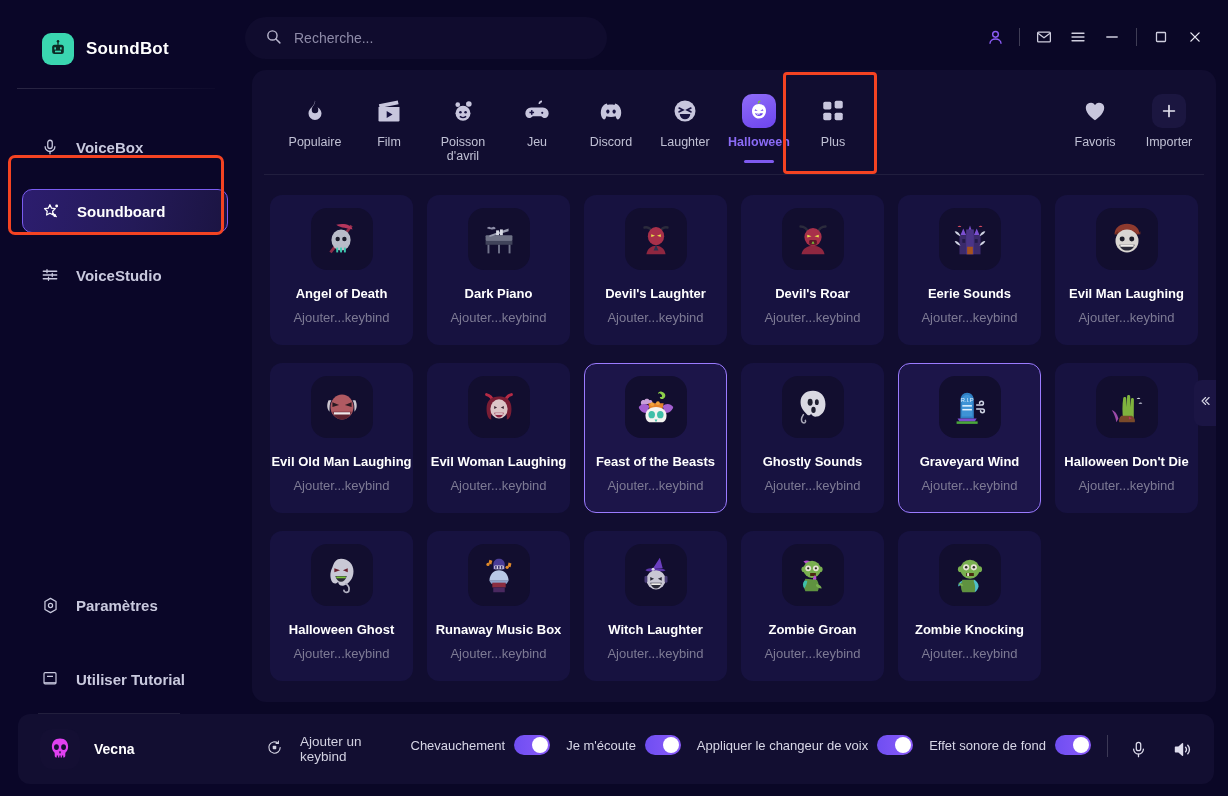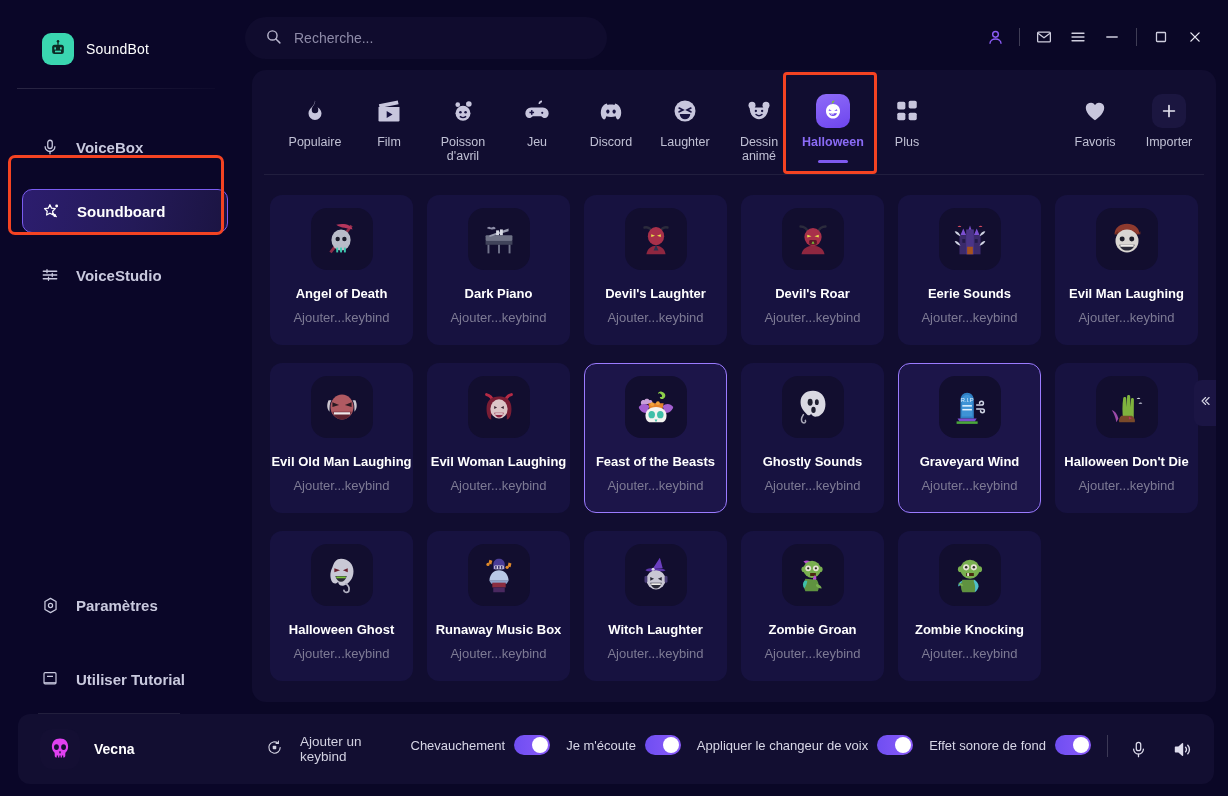--- a/index.html
+++ b/index.html
@@ -26,21 +26,21 @@
     padding: 22px 0 0 42px;
     height: 76px;
   }
   .brand-logo {
     width: 32px; height: 32px; border-radius: 9px;
     background: #3ad6b0;
     display: flex; align-items: center; justify-content: center;
     flex: 0 0 auto;
   }
   .brand-name {
-    color: #ffffff; font-size: 14px; font-weight: normal; letter-spacing: .2px;
+    color: #ffffff; font-size: 17px; font-weight: bold; letter-spacing: .2px;
   }
   .side-divider {
     margin: 12px 35px 0 17px; height: 1px;
     background: linear-gradient(to right, rgba(255,255,255,.13), rgba(255,255,255,.02));
   }
   .nav-list { margin-top: 24px; }
   .nav-item {
     position: relative;
     display: flex; align-items: center; gap: 16px;
     height: 44px; margin: 0 22px 0 22px;
@@ -426,33 +426,20 @@
       </div>
       <div class="tab">
         <span class="t-ico">
           <svg width="28" height="28" viewBox="0 0 24 24" fill="#c8c6dd">
             <circle cx="12" cy="12" r="9"></circle>
             <path d="M7 9.5l3.2 1.6L7 12.7M17 9.5l-3.2 1.6L17 12.7" stroke="#171240" stroke-width="1.5" fill="none" stroke-linecap="round"></path>
             <path d="M7.5 14.5h9a4.5 4.5 0 0 1-9 0z" fill="#171240"></path>
           </svg>
         </span>
         <span class="t-lbl">Laughter</span>
-      </div>
-      <div class="tab">
-        <span class="t-ico">
-          <svg width="28" height="28" viewBox="0 0 24 24" fill="#c8c6dd">
-            <circle cx="6" cy="7" r="3"></circle>
-              <circle cx="18" cy="7" r="3"></circle>
-            <path d="M4 9h16c0 6-3.6 10-8 10S4 15 4 9z"></path>
-            <circle cx="9.3" cy="12" r="1" fill="#171240"></circle>
-              <circle cx="14.7" cy="12" r="1" fill="#171240"></circle>
-            <path d="M9.5 15c1.4 1.2 3.6 1.2 5 0" stroke="#171240" stroke-width="1.3" fill="none" stroke-linecap="round"></path>
-          </svg>
-        </span>
-        <span class="t-lbl">Dessin animé</span>
       </div>
       <div class="tab active">
         <span class="t-ico">
           <span class="tab-icon-sq">
             <svg width="24" height="24" viewBox="0 0 24 24" fill="#ffffff">
               <path d="M11.4 4.5c0-1.3.6-2.2 1.9-2.5" stroke="#7cc13a" stroke-width="1.5" fill="none"></path>
               <path d="M12 5c4.2 0 7 3.1 7 7s-2.8 7.6-7 7.6S5 16.1 5 12s2.8-7 7-7z"></path>
               <path d="M8.2 10.2l2.6 1.5H7.6zM15.8 10.2l-2.6 1.5h3.2z" fill="#6d45ee"></path>
               <path d="M8 14.2h8c-.4 1.6-2 2.7-4 2.7s-3.6-1.1-4-2.7z" fill="#6d45ee"></path>
               <path d="M9.6 14.2l.8 1.3.8-1.3.8 1.3.8-1.3" stroke="#ffffff" stroke-width=".8" fill="none"></path>

